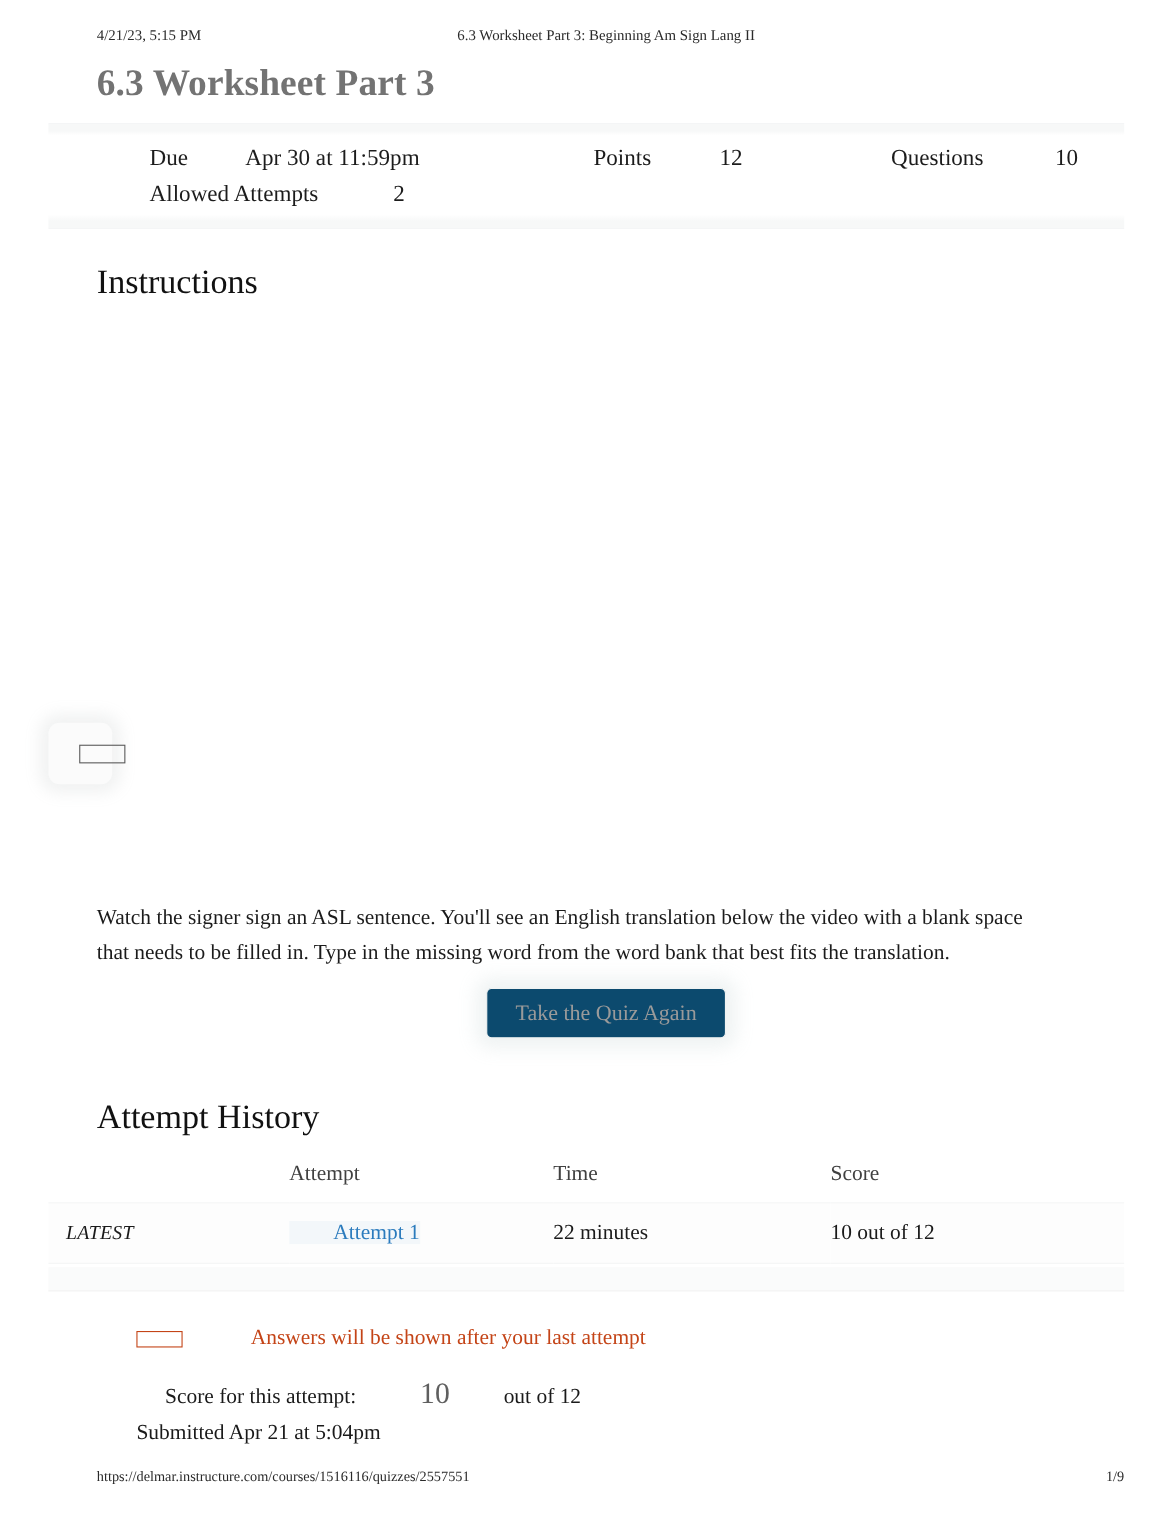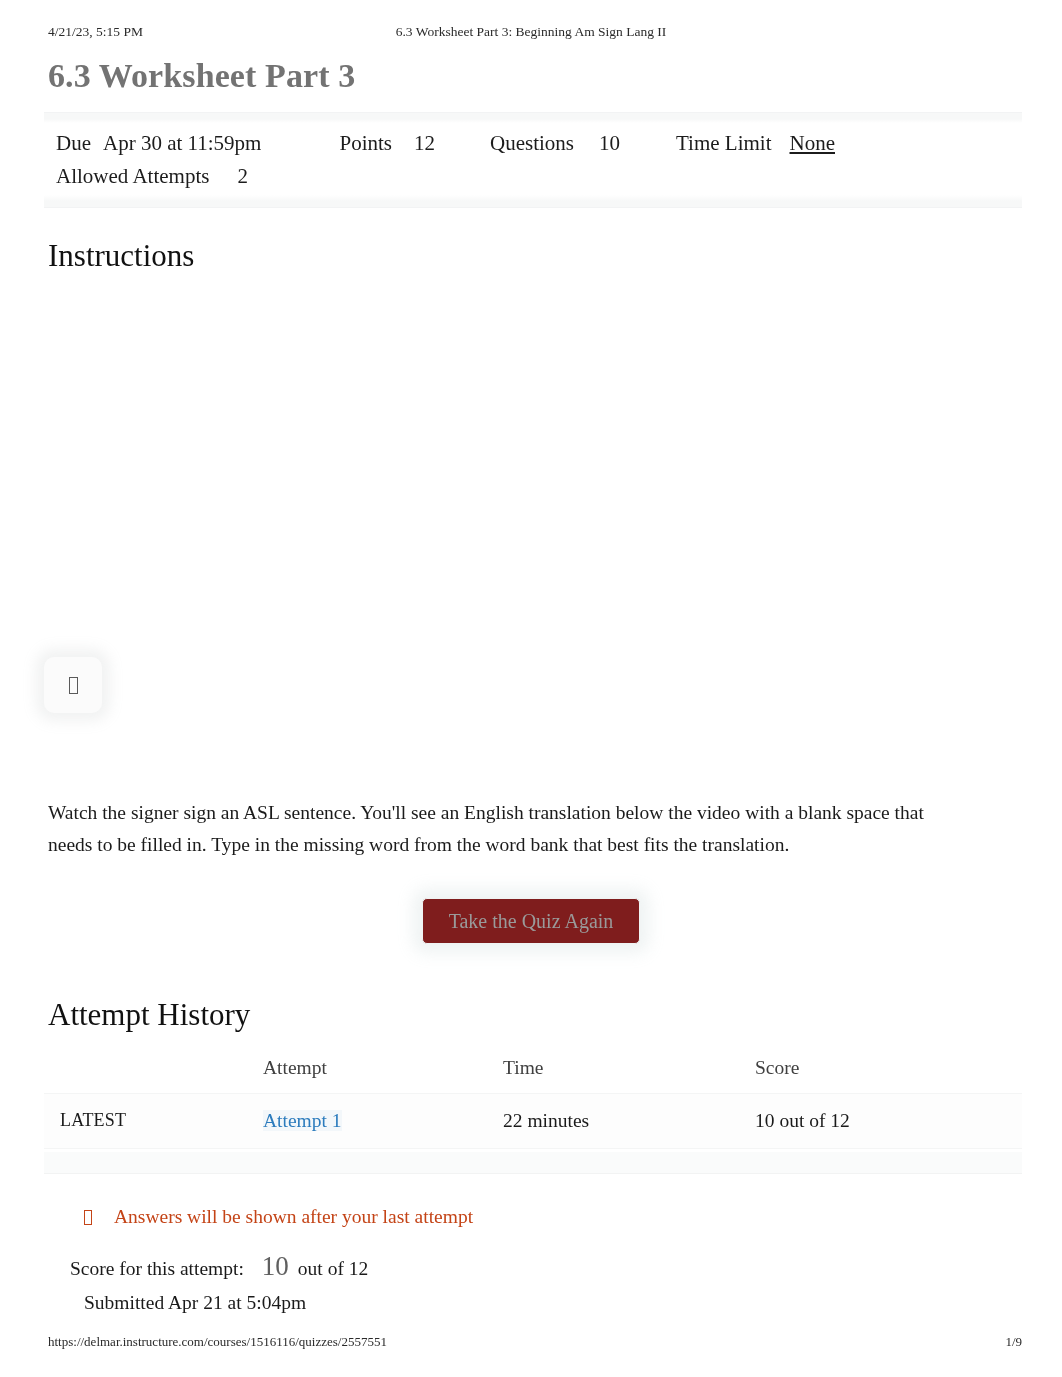--- a/index.html
+++ b/index.html
@@ -1,16 +1,16 @@
 <!DOCTYPE html>
 <html><head>
 <meta charset="utf-8">
 <title>6.3 Worksheet Part 3</title>
 <style>
-  * { box-sizing: border-box; }
+  * { box-sizing: border-box; padding-left: 40px; }
   html, body {
     margin: 0;
     padding: 0;
     background: #ffffff;
   }
   body {
     width: 1062px;
     height: 1377px;
     position: relative;
     font-family: "Liberation Serif", "DejaVu Serif", serif;
@@ -135,21 +135,21 @@
     display: inline-block;
     width: 9px;
     height: 17px;
     border: 1.4px solid #5a5a5a;
     background: transparent;
   }
 
   .instructions-text {
     position: absolute;
     left: 48px;
-    top: 797px;
+    top: 819px;
     width: 890px;
     font-size: 19.5px;
     line-height: 32px;
     color: #1b1b1b;
     margin: 0;
   }
 
   
   .retake-wrap {
     position: absolute;
@@ -157,21 +157,21 @@
     right: 0;
     top: 898px;
     display: flex;
     justify-content: center;
   }
   .retake-btn {
     font-family: "Liberation Serif", "DejaVu Serif", serif;
     font-size: 20px;
     line-height: 24px;
     color: #9a9a9a;
-    background: #7f1d1d;
+    background: #0c4a6e;
     border: 1px solid #f0f3f3;
     border-radius: 5px;
     padding: 10px 26px;
     box-shadow: 0 0 16px 9px rgba(236,241,241,0.85);
     cursor: pointer;
     white-space: nowrap;
   }
 
   
   .attempt-table {
@@ -196,21 +196,21 @@
     line-height: 27px;
     color: #1a1a1a;
     border-bottom: 1px solid #f4f5f5;
     white-space: nowrap;
   }
   .attempt-table tbody tr { background: #fdfdfd; }
   .col-kept   { width: 219px; padding-left: 16px !important; }
   .col-attempt{ width: 240px; }
   .col-time   { width: 252px; }
   .col-score  { width: auto;  }
-  td.col-kept { font-size: 18px; letter-spacing: 0.2px; }
+  td.col-kept { font-size: 18px; letter-spacing: 0.2px; font-style: italic; }
   .attempt-link {
     color: #2b7bbd;
     text-decoration: none;
     background: rgba(235,243,248,0.55);
     cursor: pointer;
   }
   .table-tail {
     position: absolute;
     left: 44px;
     top: 1152px;

